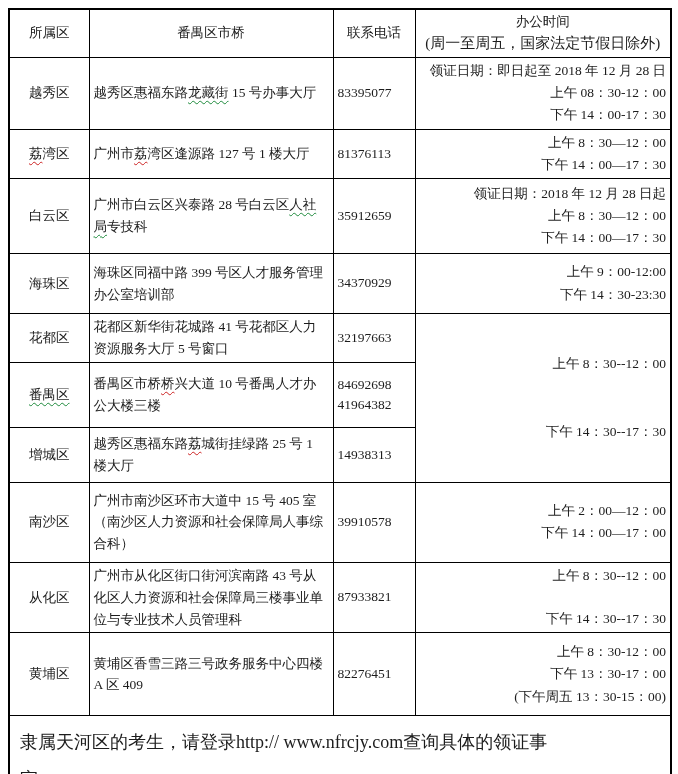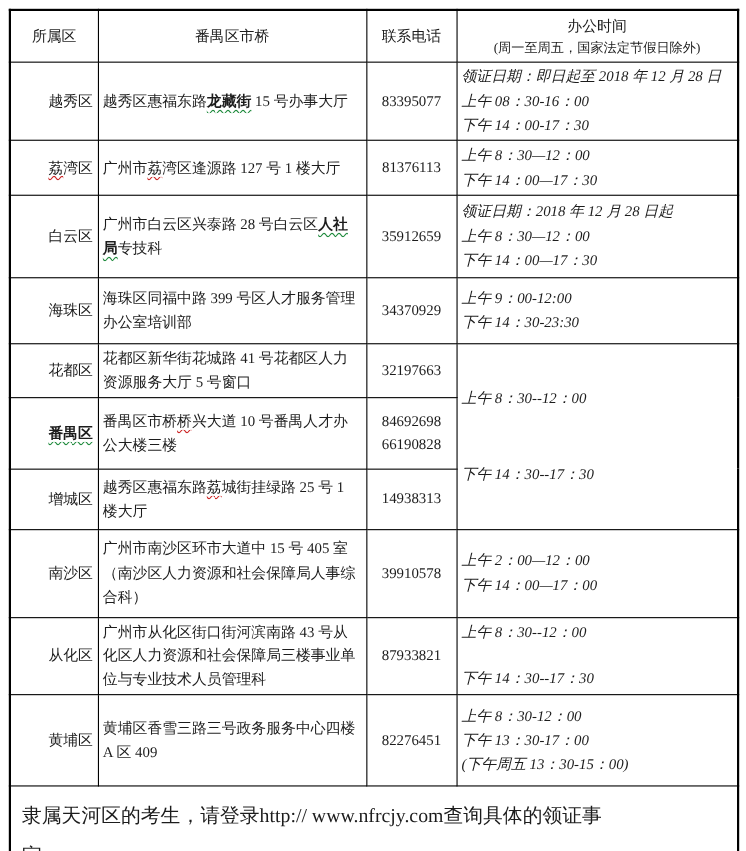--- a/index.html
+++ b/index.html
@@ -27,35 +27,34 @@
     font-size: 13.5px;
     font-weight: normal;
     padding: 2px 4px;
     overflow: hidden;
   }
   col.c1 { width: 80px; }
   col.c2 { width: 244px; }
   col.c3 { width: 82px; }
   col.c4 { width: 256px; }
 
-  .c-district { text-align: right; }
+  .c-district { text-align: center; }
   .c-address  { text-align: left; padding: 3px 7px; line-height: 1.62; }
-  .c-phone    { text-align: center; font-size: 14px; line-height: 1.5; }
-  .c-hours    { text-align: left; line-height: 1.65; font-style: italic; }
+  .c-phone    { font-size: 14px; line-height: 1.5; }
+  .c-hours    { text-align: right; line-height: 1.65; }
 
   th.hdr { text-align: center; line-height: 1.5; }
-  .hdr-sub { font-size: 12px; }
+  .hdr-sub { font-size: 15px; }
 
   .wavy-green {
     text-decoration: underline;
     text-decoration-style: wavy;
     text-decoration-color: #1e8a3c;
     text-decoration-thickness: 1px;
     text-underline-offset: 3px;
-    font-weight: bold;
   }
   .wavy-red {
     text-decoration: underline;
     text-decoration-style: wavy;
     text-decoration-color: #cc2222;
     text-decoration-thickness: 1px;
     text-underline-offset: 3px;
   }
 
   .gap-top { margin-bottom: 20px; }
@@ -89,21 +88,21 @@
       <div class="hdr-sub">(周一至周五，国家法定节假日除外)</div>
     </th>
   </tr>
 
   <tr style="height:65px">
     <td class="c-district">越秀区</td>
     <td class="c-address"><span>越秀区惠福东路</span><span class="wavy-green">龙藏街</span><span> 15 号办事大厅</span></td>
     <td class="c-phone">83395077</td>
     <td class="c-hours">
       <div>领证日期：即日起至 2018 年 12 月 28 日</div>
-      <div>上午 08：30-16：00</div>
+      <div>上午 08：30-12：00</div>
       <div>下午 14：00-17：30</div>
     </td>
   </tr>
 
   <tr style="height:45px">
     <td class="c-district"><span class="wavy-red">荔</span><span>湾区</span></td>
     <td class="c-address"><span>广州市</span><span class="wavy-red">荔</span><span>湾区逢源路 127 号 1 楼大厅</span></td>
     <td class="c-phone">81376113</td>
     <td class="c-hours">
       <div>上午 8：30—12：00</div>
@@ -140,21 +139,21 @@
       <div class="gap-big">上午 8：30--12：00</div>
       <div>下午 14：30--17：30</div>
     </td>
   </tr>
 
   <tr style="height:65px">
     <td class="c-district"><span class="wavy-green">番禺区</span></td>
     <td class="c-address"><span>番禺区市桥</span><span class="wavy-red">桥</span><span>兴大道 10 号番禺人才办公大楼三楼</span></td>
     <td class="c-phone">
       <div>84692698</div>
-      <div>66190828</div>
+      <div>41964382</div>
     </td>
   </tr>
 
   <tr style="height:55px">
     <td class="c-district">增城区</td>
     <td class="c-address"><span>越秀区惠福东路</span><span class="wavy-red">荔</span><span>城街挂绿路 25 号 1 楼大厅</span></td>
     <td class="c-phone">14938313</td>
   </tr>
 
   <tr style="height:80px">

